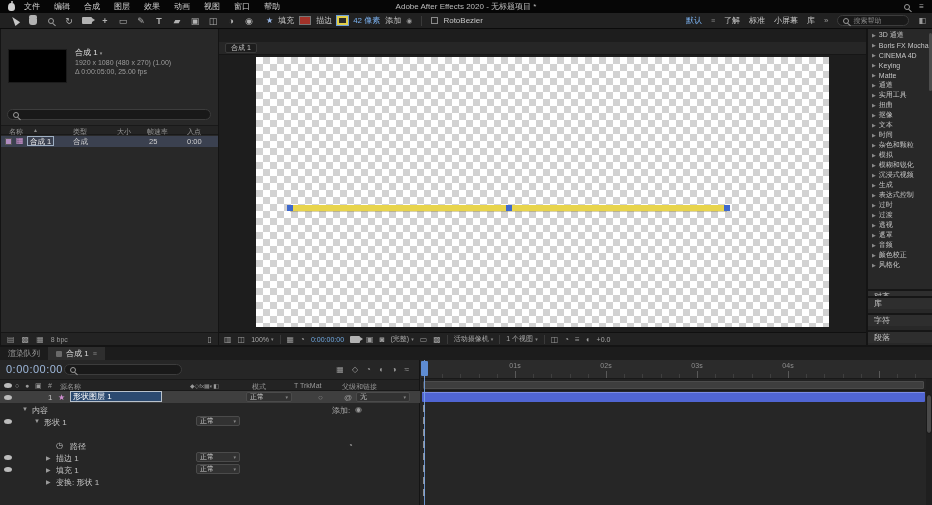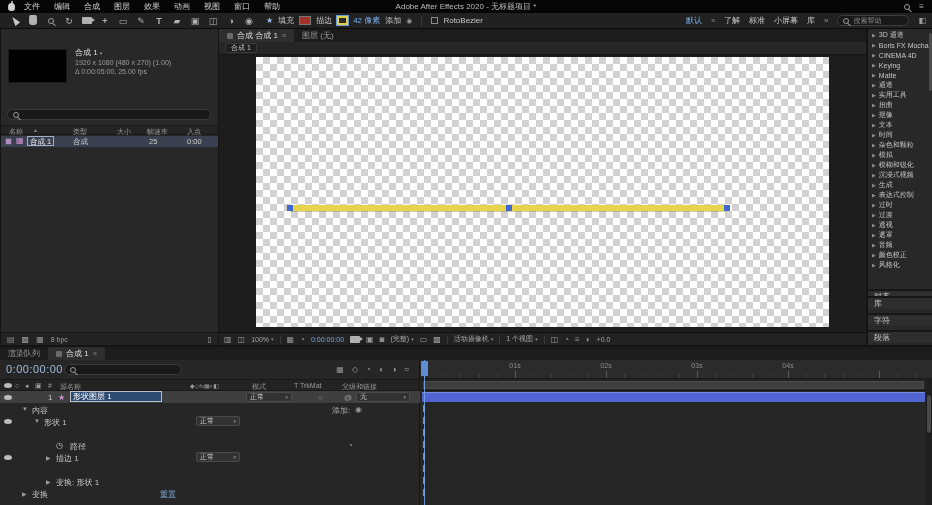--- a/index.html
+++ b/index.html
@@ -207,30 +207,20 @@
     <span class="ic">▤</span>
     <span class="ic">▩</span>
     <span class="ic">▦</span>
     <span>8 bpc</span>
     <span style="flex:1"></span>
     <span class="ic">▯</span>
   </div>
 </div>
 
 <div class="panel" id="comp-panel" style="left:219px;top:29px;width:647px;height:316px;background:#1d1d1d">
-  <div class="tabbar">
-    <div class="tab active">
-      <span class="tabicon"></span>
-      <span>合成 合成 1</span>
-      <span class="burger">≡</span>
-    </div>
-    <div class="tab">
-      <span>图层 (无)</span>
-    </div>
-  </div>
   <div class="subtabrow">
     <span class="chip">合成 1</span>
   </div>
   <div class="viewer">
     <div id="checker">
       <div id="stroke-line">
         <span class="handle" style="left:-3px"></span>
         <span class="handle" style="left:calc(50% - 3px)"></span>
         <span class="handle" style="right:-3px"></span>
       </div>
@@ -472,31 +462,35 @@
     <div class="trow" style="top:91px">
       <span class="eye" style="left:4px;top:4px"></span>
       <span class="twirl" style="left:46px">▶</span>
       <span class="lbl" style="left:56px">描边 1</span>
       <div class="dd" style="left:196px;width:44px">
         <span>正常</span>
           <span class="car">▾</span>
       </div>
     </div>
 
+    <div class="trow" style="top:103px">
+      <span class="eye" style="left:4px;top:4px"></span>
+      <span class="twirl" style="left:46px">▶</span>
+      <span class="lbl" style="left:56px">填充 1</span>
+      <div class="dd" style="left:196px;width:44px">
+        <span>正常</span>
+          <span class="car">▾</span>
+      </div>
+    </div>
 
     <div class="trow" style="top:115px">
       <span class="twirl" style="left:46px">▶</span>
       <span class="lbl" style="left:56px">变换: 形状 1</span>
     </div>
 
-    <div class="trow" style="top:127px">
-      <span class="twirl" style="left:22px">▶</span>
-      <span class="lbl" style="left:32px">变换</span>
-      <span class="lbl resetlink" style="left:160px">重置</span>
-    </div>
   </div>
 
   <div class="tl-right">
     <div class="tl-ruler">
       <span class="rlabel" style="left:94px">01s</span>
       <span class="rlabel" style="left:185px">02s</span>
       <span class="rlabel" style="left:276px">03s</span>
       <span class="rlabel" style="left:367px">04s</span>
     </div>
     <div class="workarea">

